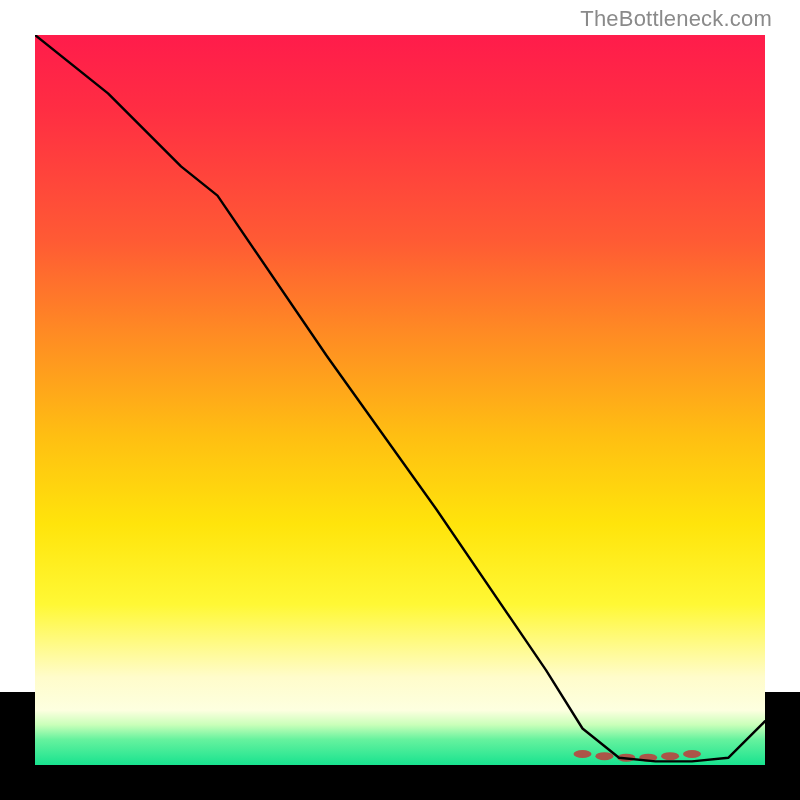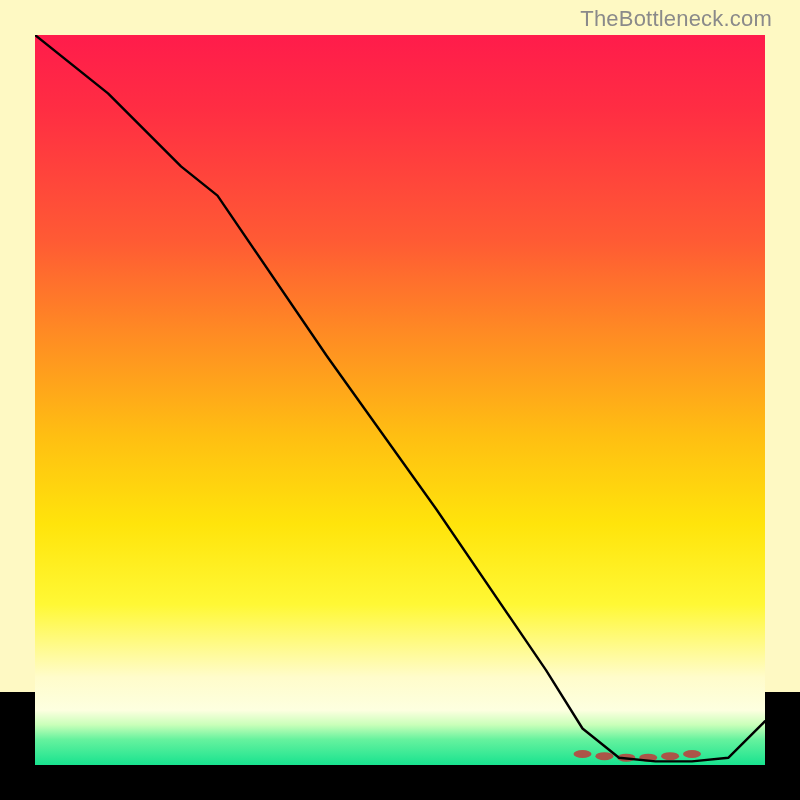--- a/index.html
+++ b/index.html
@@ -8,21 +8,21 @@
     width: 800px;
     height: 800px;
     background: #000;
     overflow: hidden;
     font-family: Arial, Helvetica, sans-serif;
   }
   .stage {
     position: relative;
     width: 800px;
     height: 692px;
-    background: #fef9c3;
+    background: #ffffff;
   }
   .plot-area {
     position: absolute;
     left: 35px;
     top: 35px;
     width: 730px;
     height: 730px;
     
     background: linear-gradient(
       to bottom,

